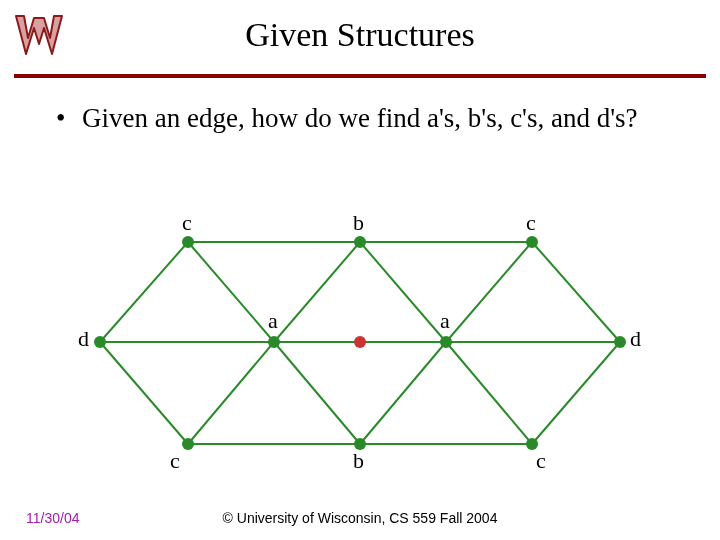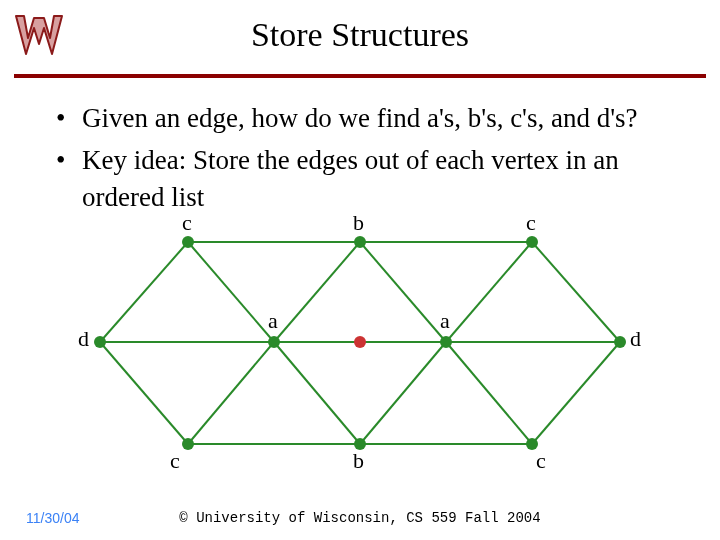--- a/index.html
+++ b/index.html
@@ -52,55 +52,54 @@
     left: 70px;
     width: 580px;
     height: 260px;
   }
   .date {
     position: absolute;
     bottom: 14px;
     left: 26px;
     font-size: 14px;
     font-family: Arial, Helvetica, sans-serif;
-    color: #3b82f6;
+    color: #a21caf;
   }
   .copyright {
     position: absolute;
     bottom: 14px;
     left: 0;
     width: 720px;
     text-align: center;
     font-size: 14px;
-    font-family: Liberation Mono, monospace;
+    font-family: Liberation Sans, sans-serif;
     color: #000;
   }
   .vlabel {
     position: absolute;
     font-size: 22px;
     font-family: "Times New Roman", serif;
     color: #000;
   }
 </style>
 </head>
 <body>
 
 <div class="logo">
 <svg viewBox="0 0 54 52">
   <path d="M4 6 L14 44 L22 18 L27 34 L32 18 L40 44 L50 6 L42 6 L38 28 L32 8 L22 8 L16 28 L12 6 Z" fill="#d8a0a0" stroke="#8b1a1a" stroke-width="2" stroke-linejoin="round"></path>
 </svg>
 </div>
 
-<div class="title">Store Structures</div>
+<div class="title">Given Structures</div>
 
 <div class="hr"></div>
 
 <ul class="bullets">
   <li>Given an edge, how do we find a's, b's, c's, and d's?</li>
-  <li>Key idea: Store the edges out of each vertex in an ordered list</li>
 </ul>
 
 <div class="diagram">
 <svg viewBox="0 0 580 260" width="580" height="260">
 
   <g stroke="#2a8a2a" stroke-width="2" fill="none">
 
     <line x1="118" y1="20" x2="290" y2="20"></line>
     <line x1="290" y1="20" x2="462" y2="20"></line>
 

